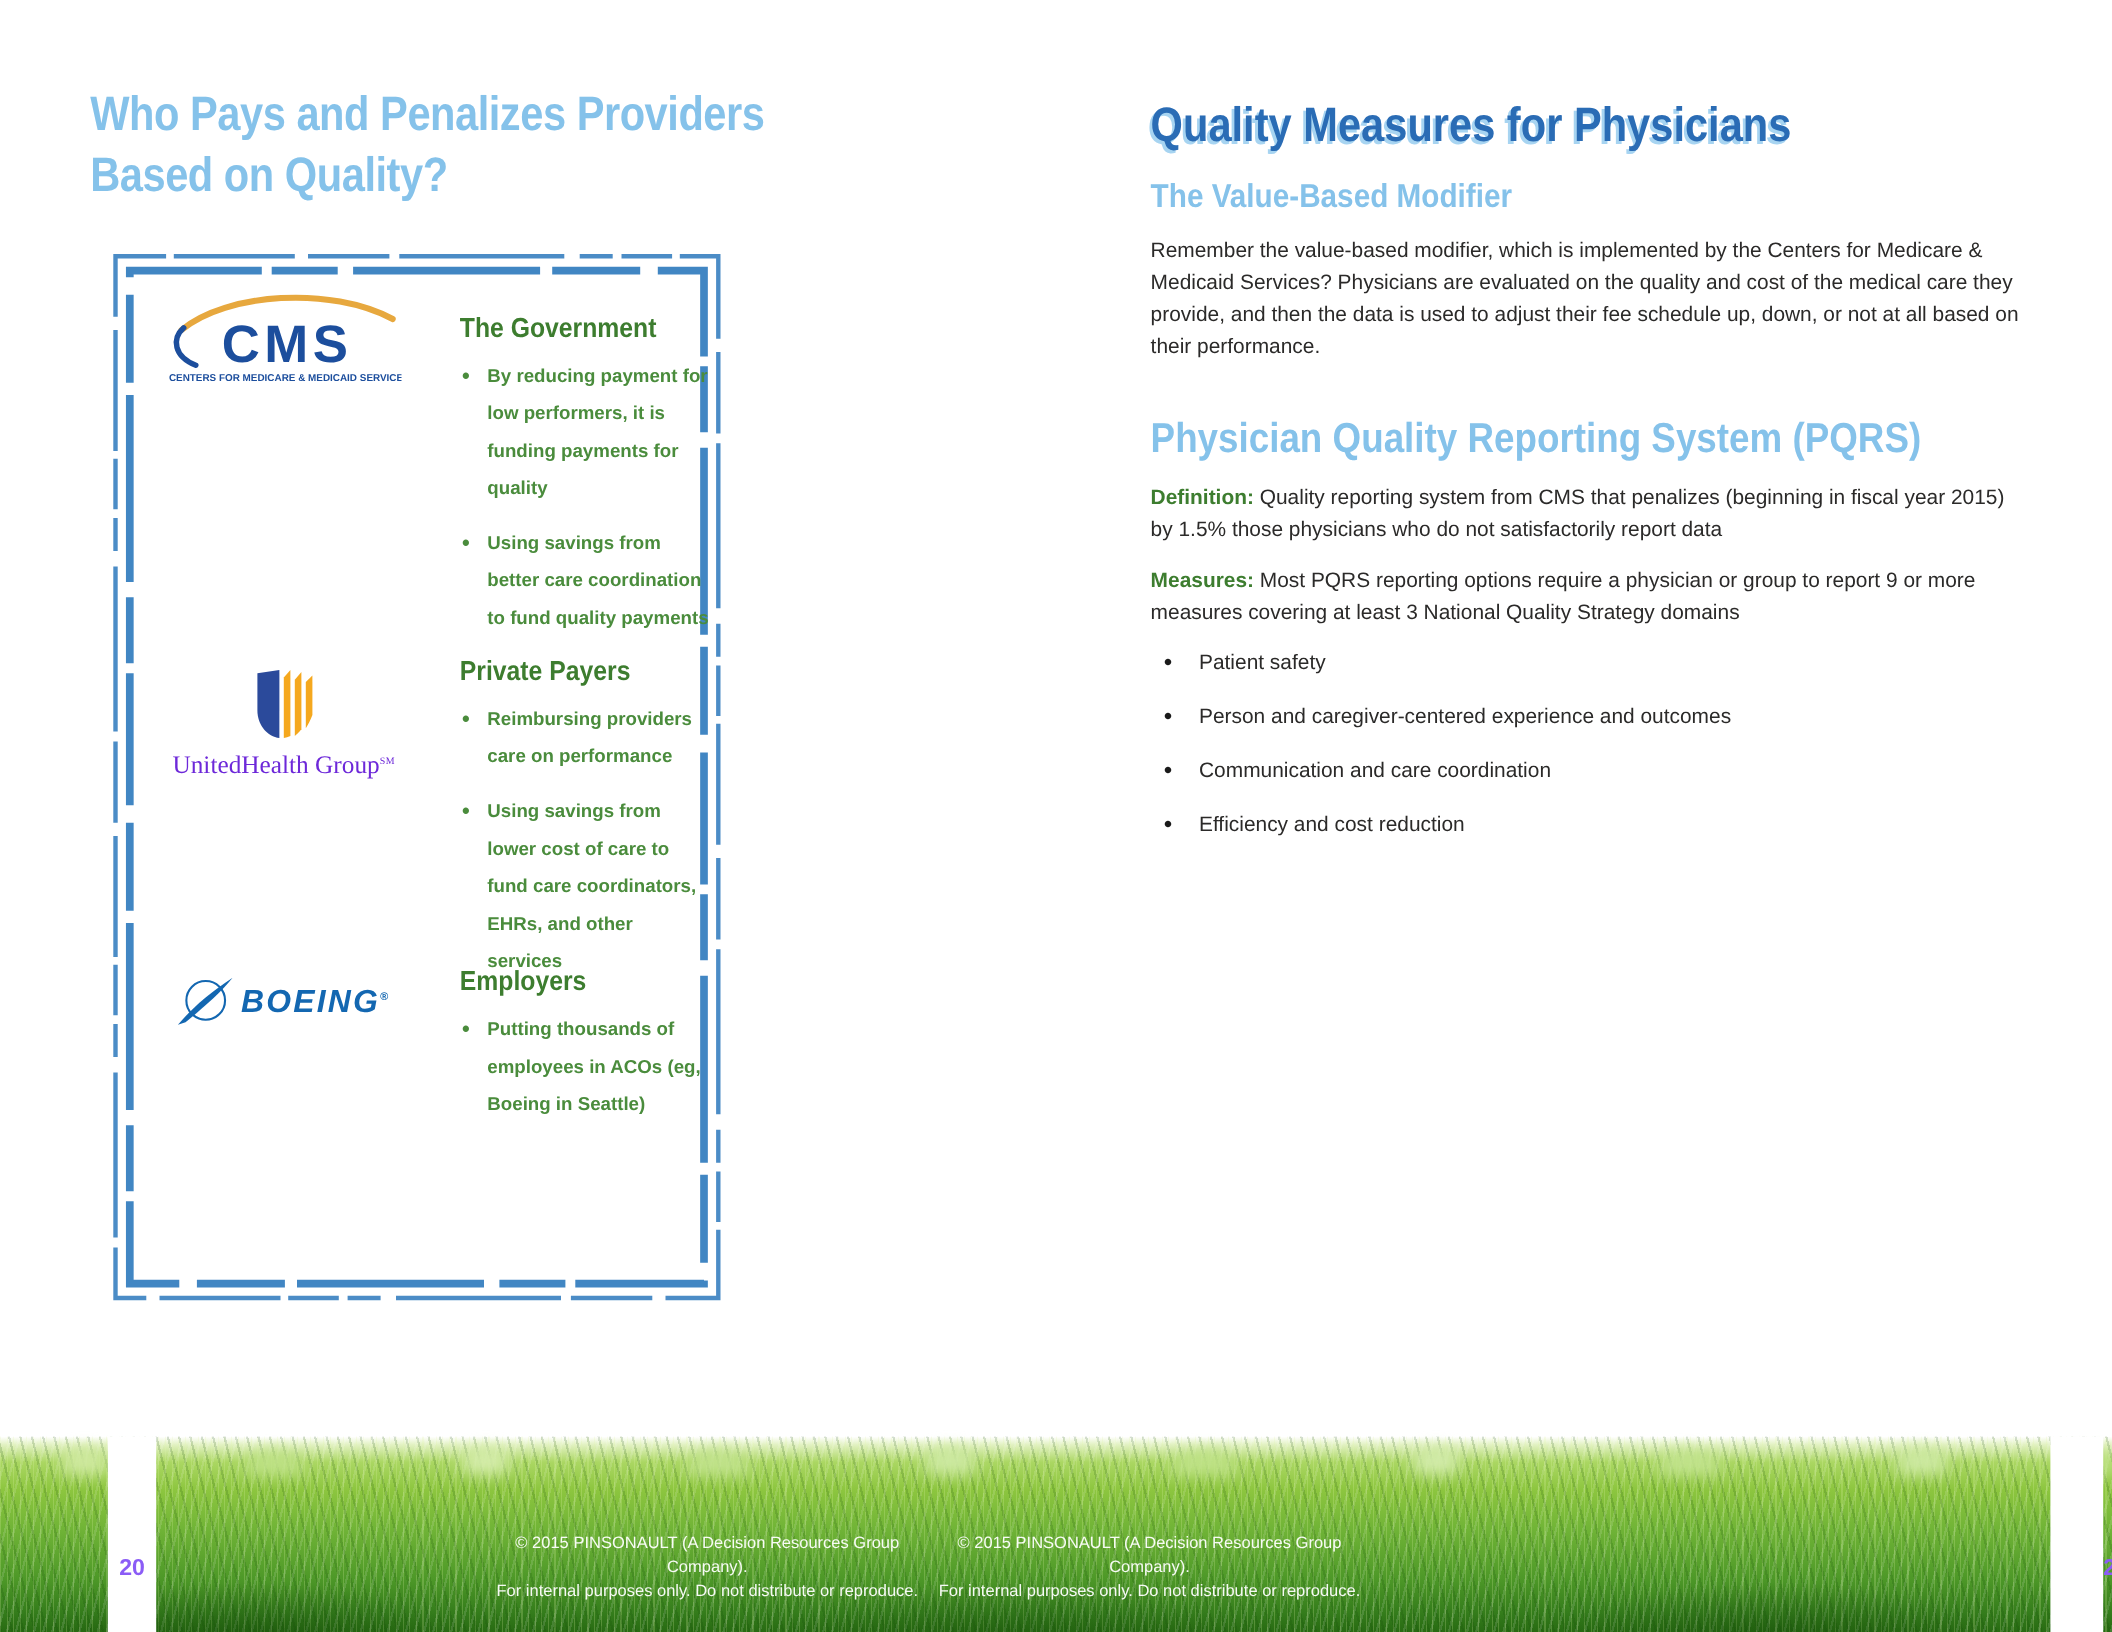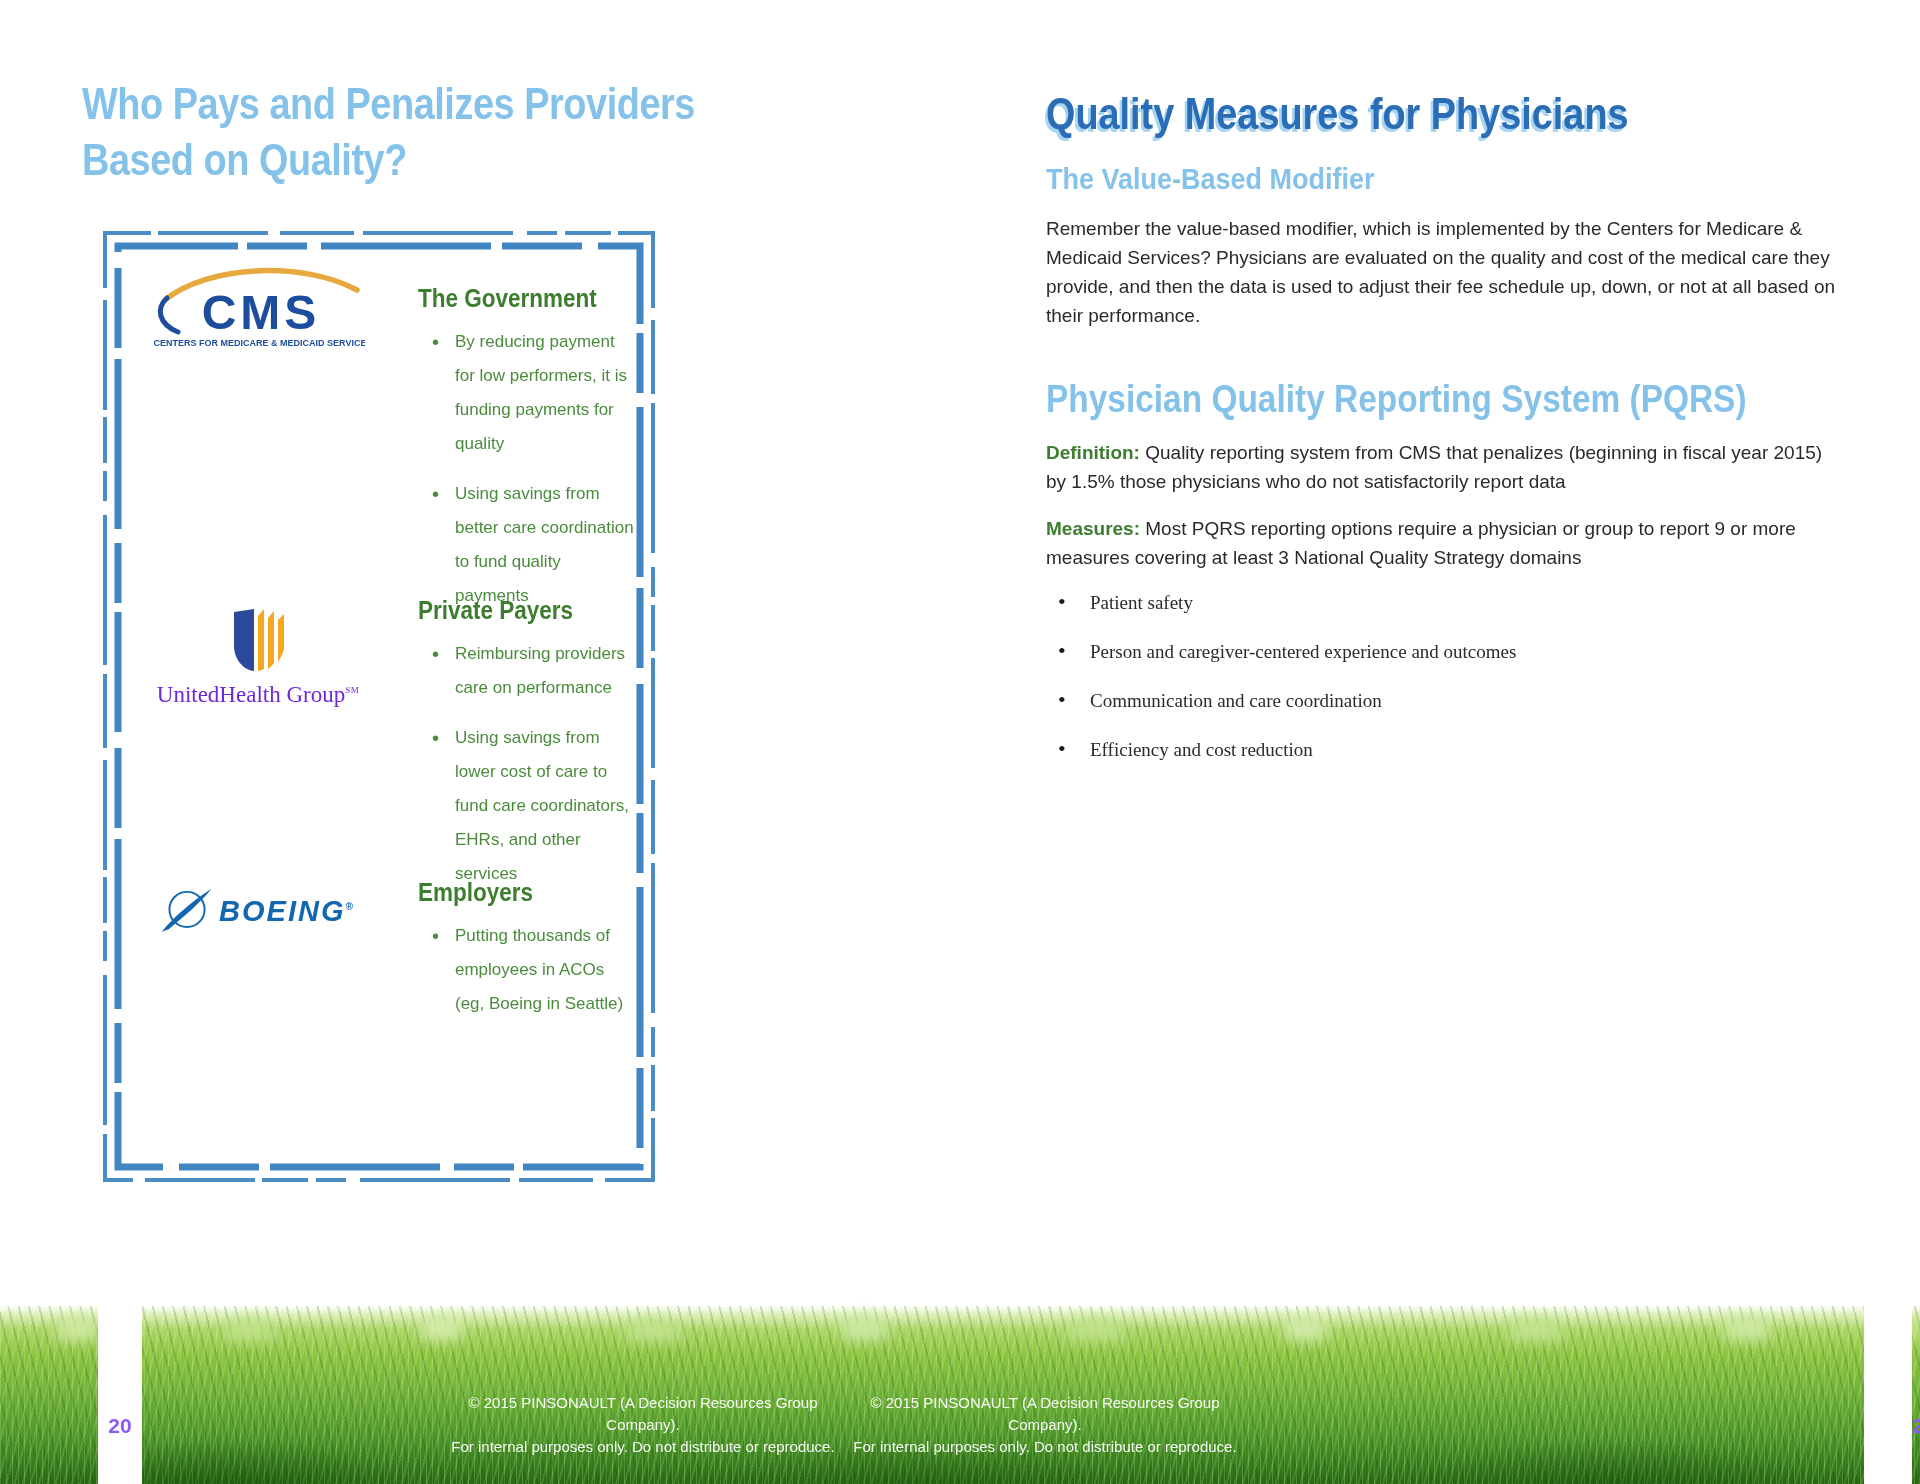--- a/index.html
+++ b/index.html
@@ -25,21 +25,21 @@
   .row-3{top:650px;}
   .logo-cell{
     position:absolute;left:0;width:316px;display:flex;
     justify-content:center;align-items:flex-start;
   }
   .text-cell{position:absolute;left:318px;width:230px;}
   .text-cell h3{
     margin:0 0 12px 0;font-size:25px;font-weight:bold;color:#3d7d2f;
     transform:scaleX(.9);transform-origin:left top;white-space:nowrap;
   }
-  .green-list{list-style:none;margin:12px;padding:0;}
+  .green-list{list-style:none;margin:0;padding:0;font-weight:bold;}
   .green-list li{
     position:relative;padding-left:25px;margin:0 0 16px 0;
     font-size:17px;line-height:34px;color:#4a8c3c;
   }
   .green-list li::before{
     content:"\2022";position:absolute;left:2px;top:0;
     color:#4a8c3c;font-size:20px;
   }
   
   .cms-logo{margin-top:-26px;}
@@ -65,21 +65,21 @@
   .rp-subtitle{
     margin:24px 0 0 0;font-size:30px;font-weight:bold;line-height:34px;color:#85c2ea;
     transform:scaleX(.9);transform-origin:left top;white-space:nowrap;
   }
   .rp p{margin:18px 0 0 0;font-size:19px;line-height:29px;color:#2b2a29;}
   .rp-pqrs{
     margin:48px 0 0 0;font-size:38px;font-weight:bold;line-height:42px;color:#85c2ea;
     transform:scaleX(.88);transform-origin:left top;white-space:nowrap;
   }
   .def-label{font-weight:bold;color:#3d7d2f;}
-  .domains{list-style:none;margin:16px 0 12px 0;padding:0;font-family:Liberation Serif, serif;}
+  .domains{list-style:none;margin:16px 0 12px 0;padding:0;}
   .domains li{
     position:relative;padding-left:44px;margin:0 0 20px 0;
     font-size:19px;line-height:29px;color:#2b2a29;
   }
   .domains li::before{
     content:"\2022";position:absolute;left:12px;top:-1px;
     color:#1a1a1a;font-size:22px;
   }
   
   .grass{

